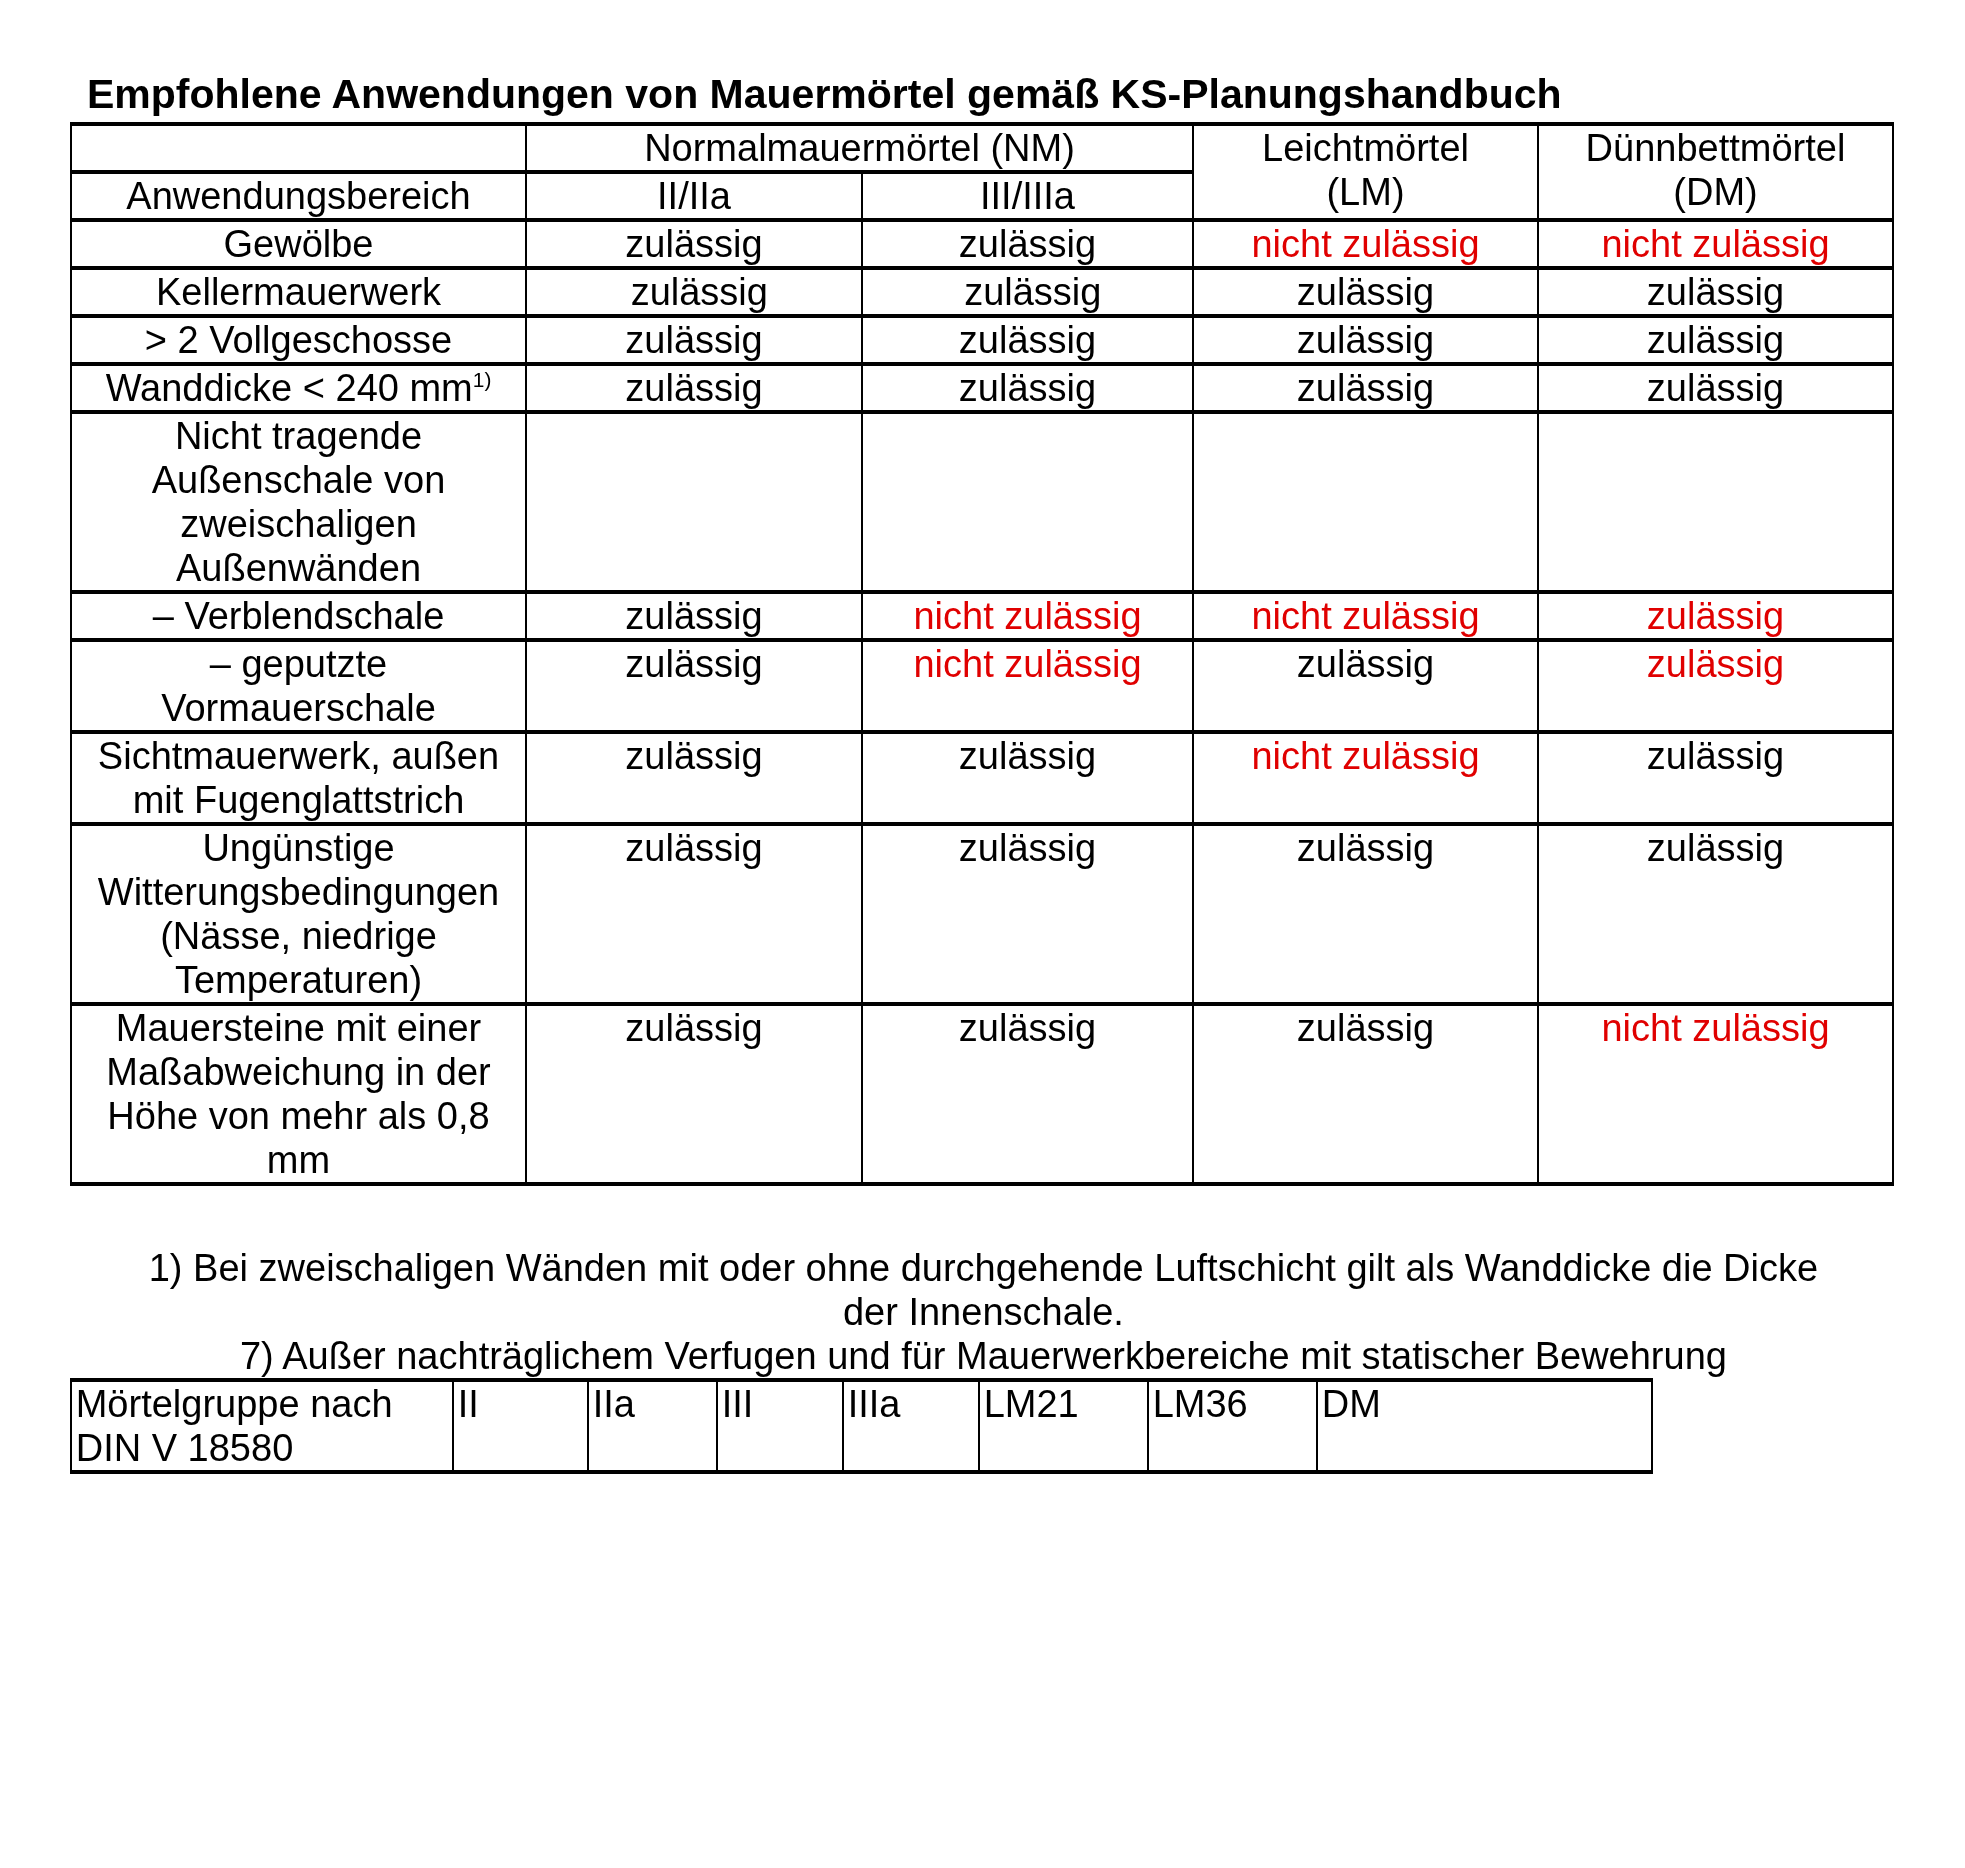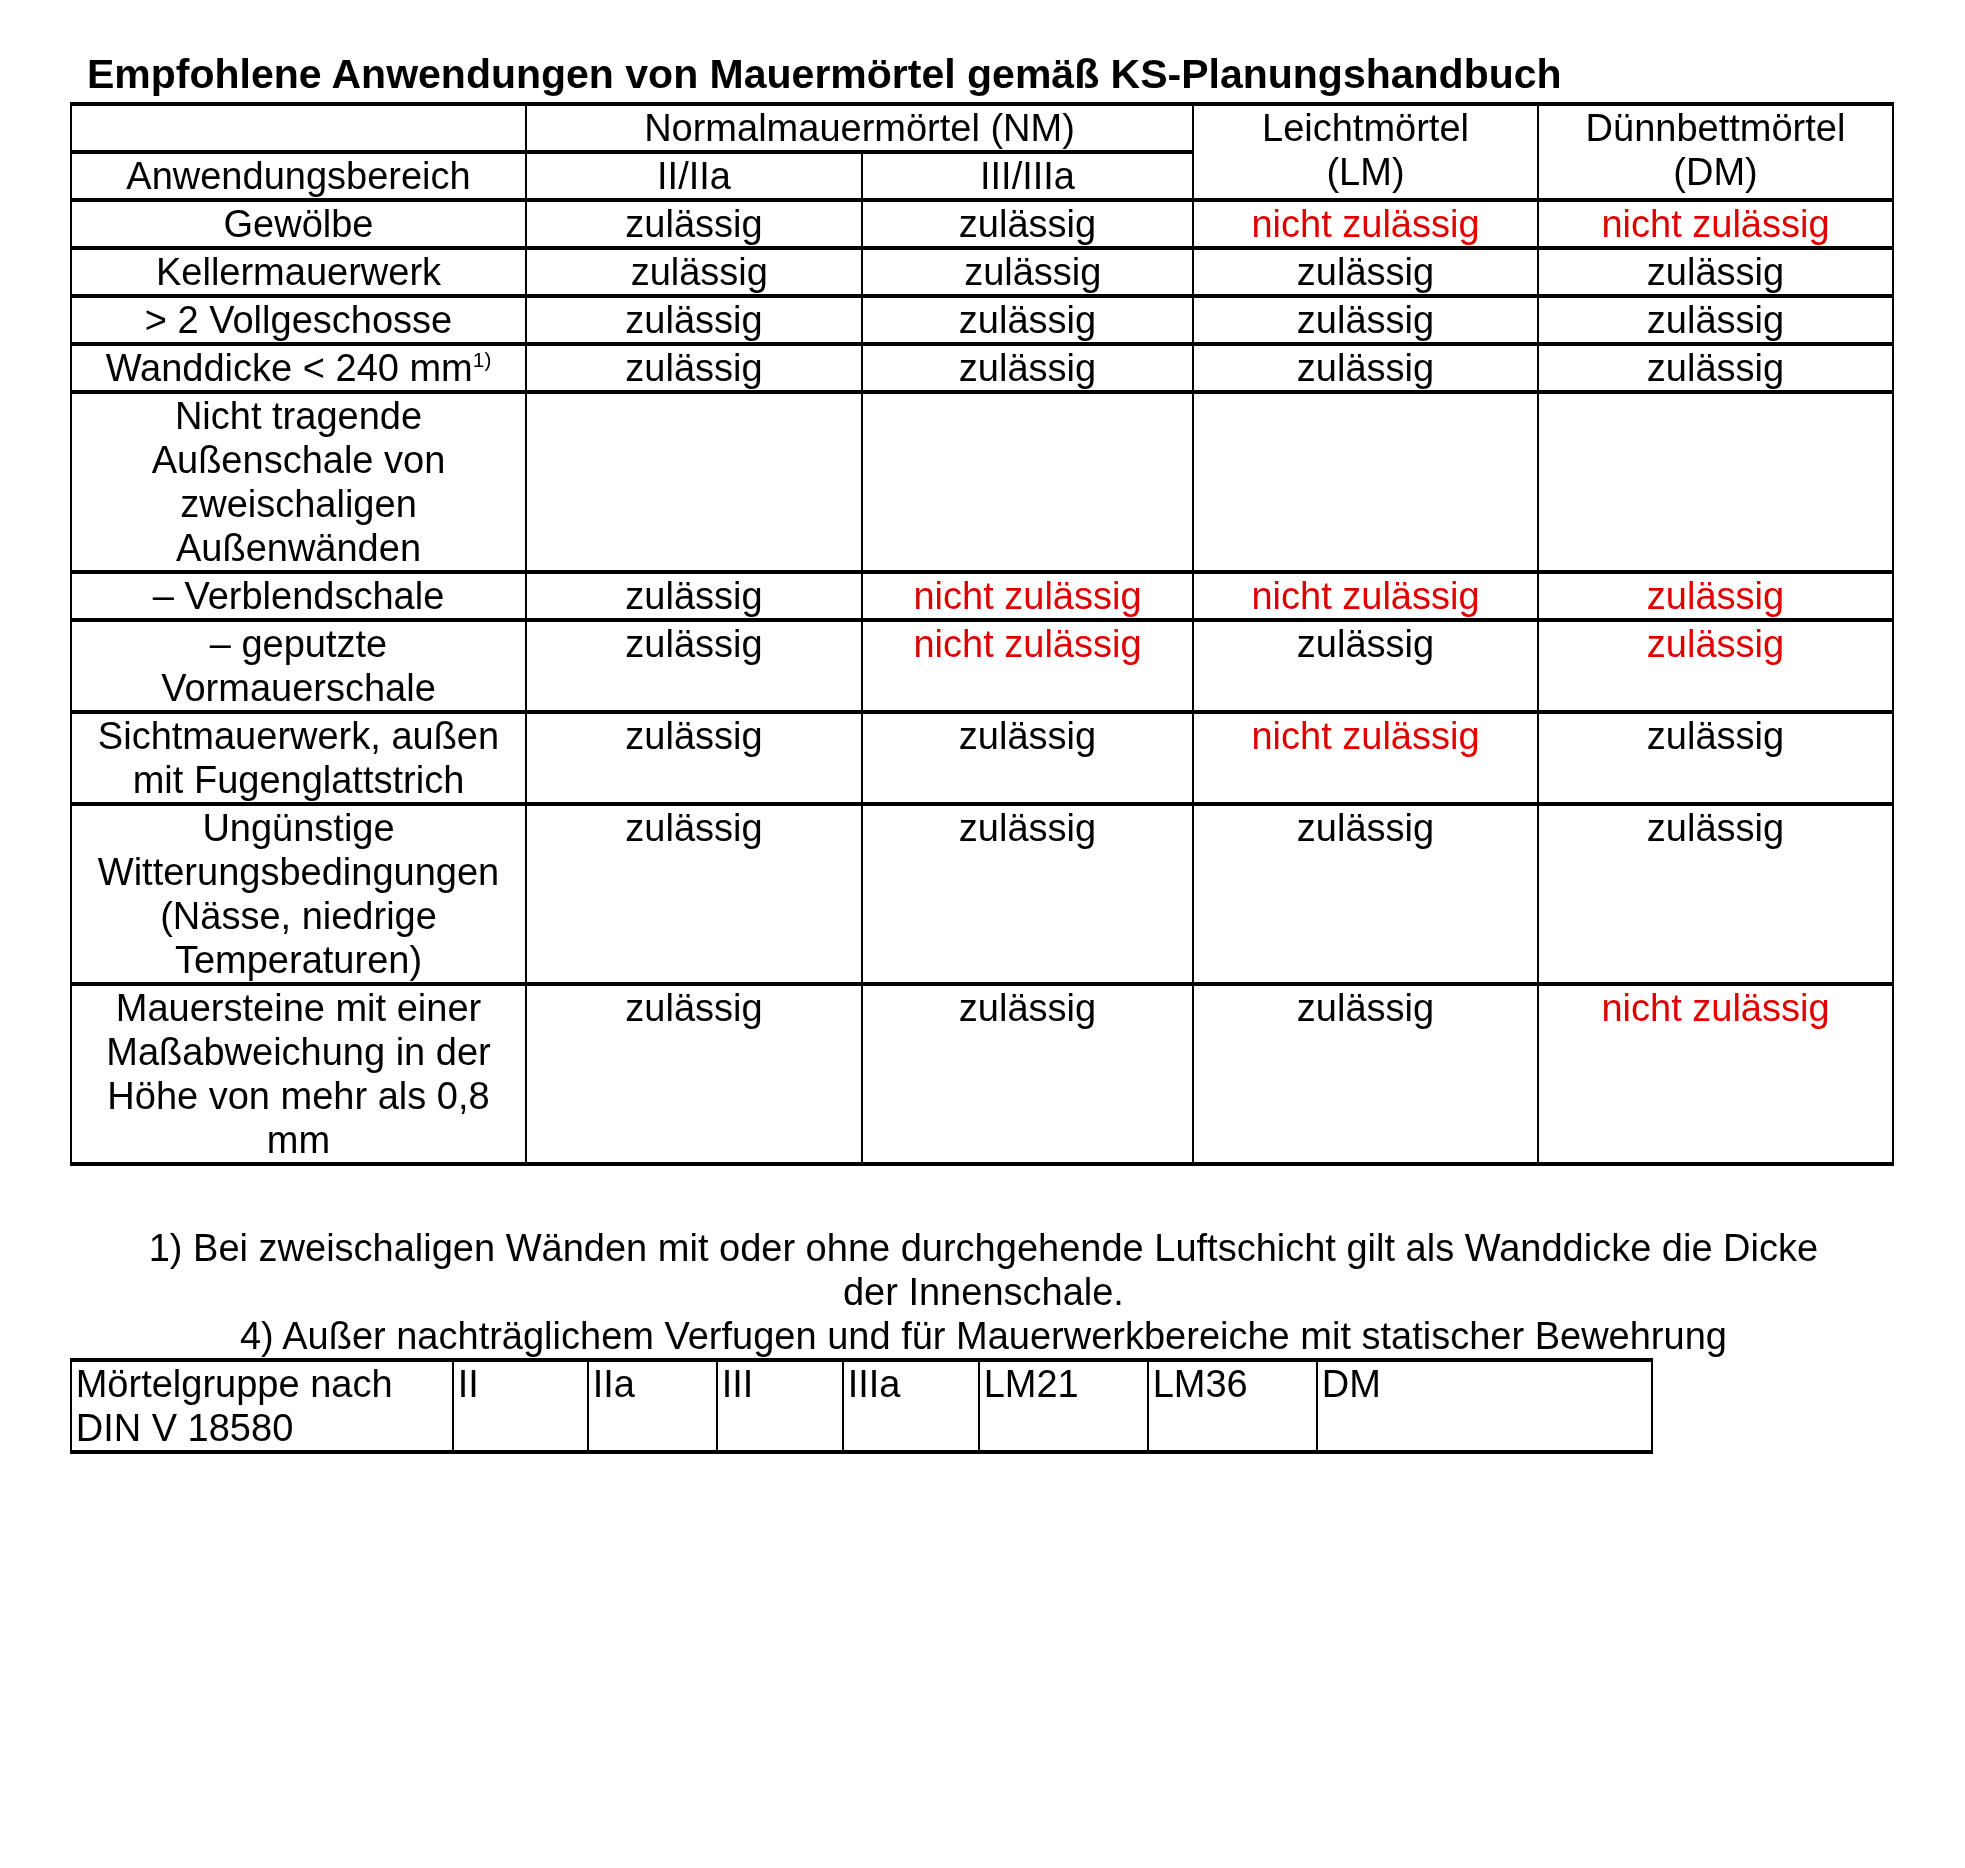--- a/index.html
+++ b/index.html
@@ -3,21 +3,21 @@
 <meta charset="utf-8">
 <style>
   :root { --status-red: #e00000; --ink: #000000; }
   html, body { margin: 0; padding: 0; }
   body {
     width: 1965px; height: 1869px; overflow: hidden;
     background: #ffffff; color: var(--ink);
     font-family: "Liberation Sans", sans-serif;
     font-size: 38px; line-height: 44px;
   }
-  .page { padding: 52px 70px 0 70px; border-radius: 31px; }
+  .page { padding: 72px 70px 0 70px; border-radius: 31px; }
   .doc-title {
     font-size: 41px; line-height: 45px; font-weight: bold;
     margin: 0 0 4.7px 17px; white-space: nowrap;
   }
   .doc-title.second { margin-top: 92px; margin-bottom: 3.7px; }
   table { border-collapse: collapse; table-layout: fixed; }
   .t1 { width: 1822px; }
   .t2 { width: 1580px; }
   td {
     border-left: 2.3px solid #000; border-right: 2.3px solid #000;
@@ -144,21 +144,21 @@
         <td>zulässig</td>
         <td>zulässig</td>
         <td class="red">nicht zulässig</td>
       </tr>
     </tbody>
   </table>
 
   <div class="footnotes">
     <p>1) Bei zweischaligen Wänden mit oder ohne durchgehende Luftschicht gilt als Wanddicke die Dicke
 der Innenschale.</p>
-    <p>4) Außer nachträglichem Verfugen und für Mauerwerkbereiche mit statischer Bewehrung</p>
+    <p>7) Außer nachträglichem Verfugen und für Mauerwerkbereiche mit statischer Bewehrung</p>
   </div>
 
 
   <table class="t2">
     <colgroup>
       <col style="width:382px">
         <col style="width:135px">
         <col style="width:129px">
         <col style="width:126px">
         <col style="width:136px">

